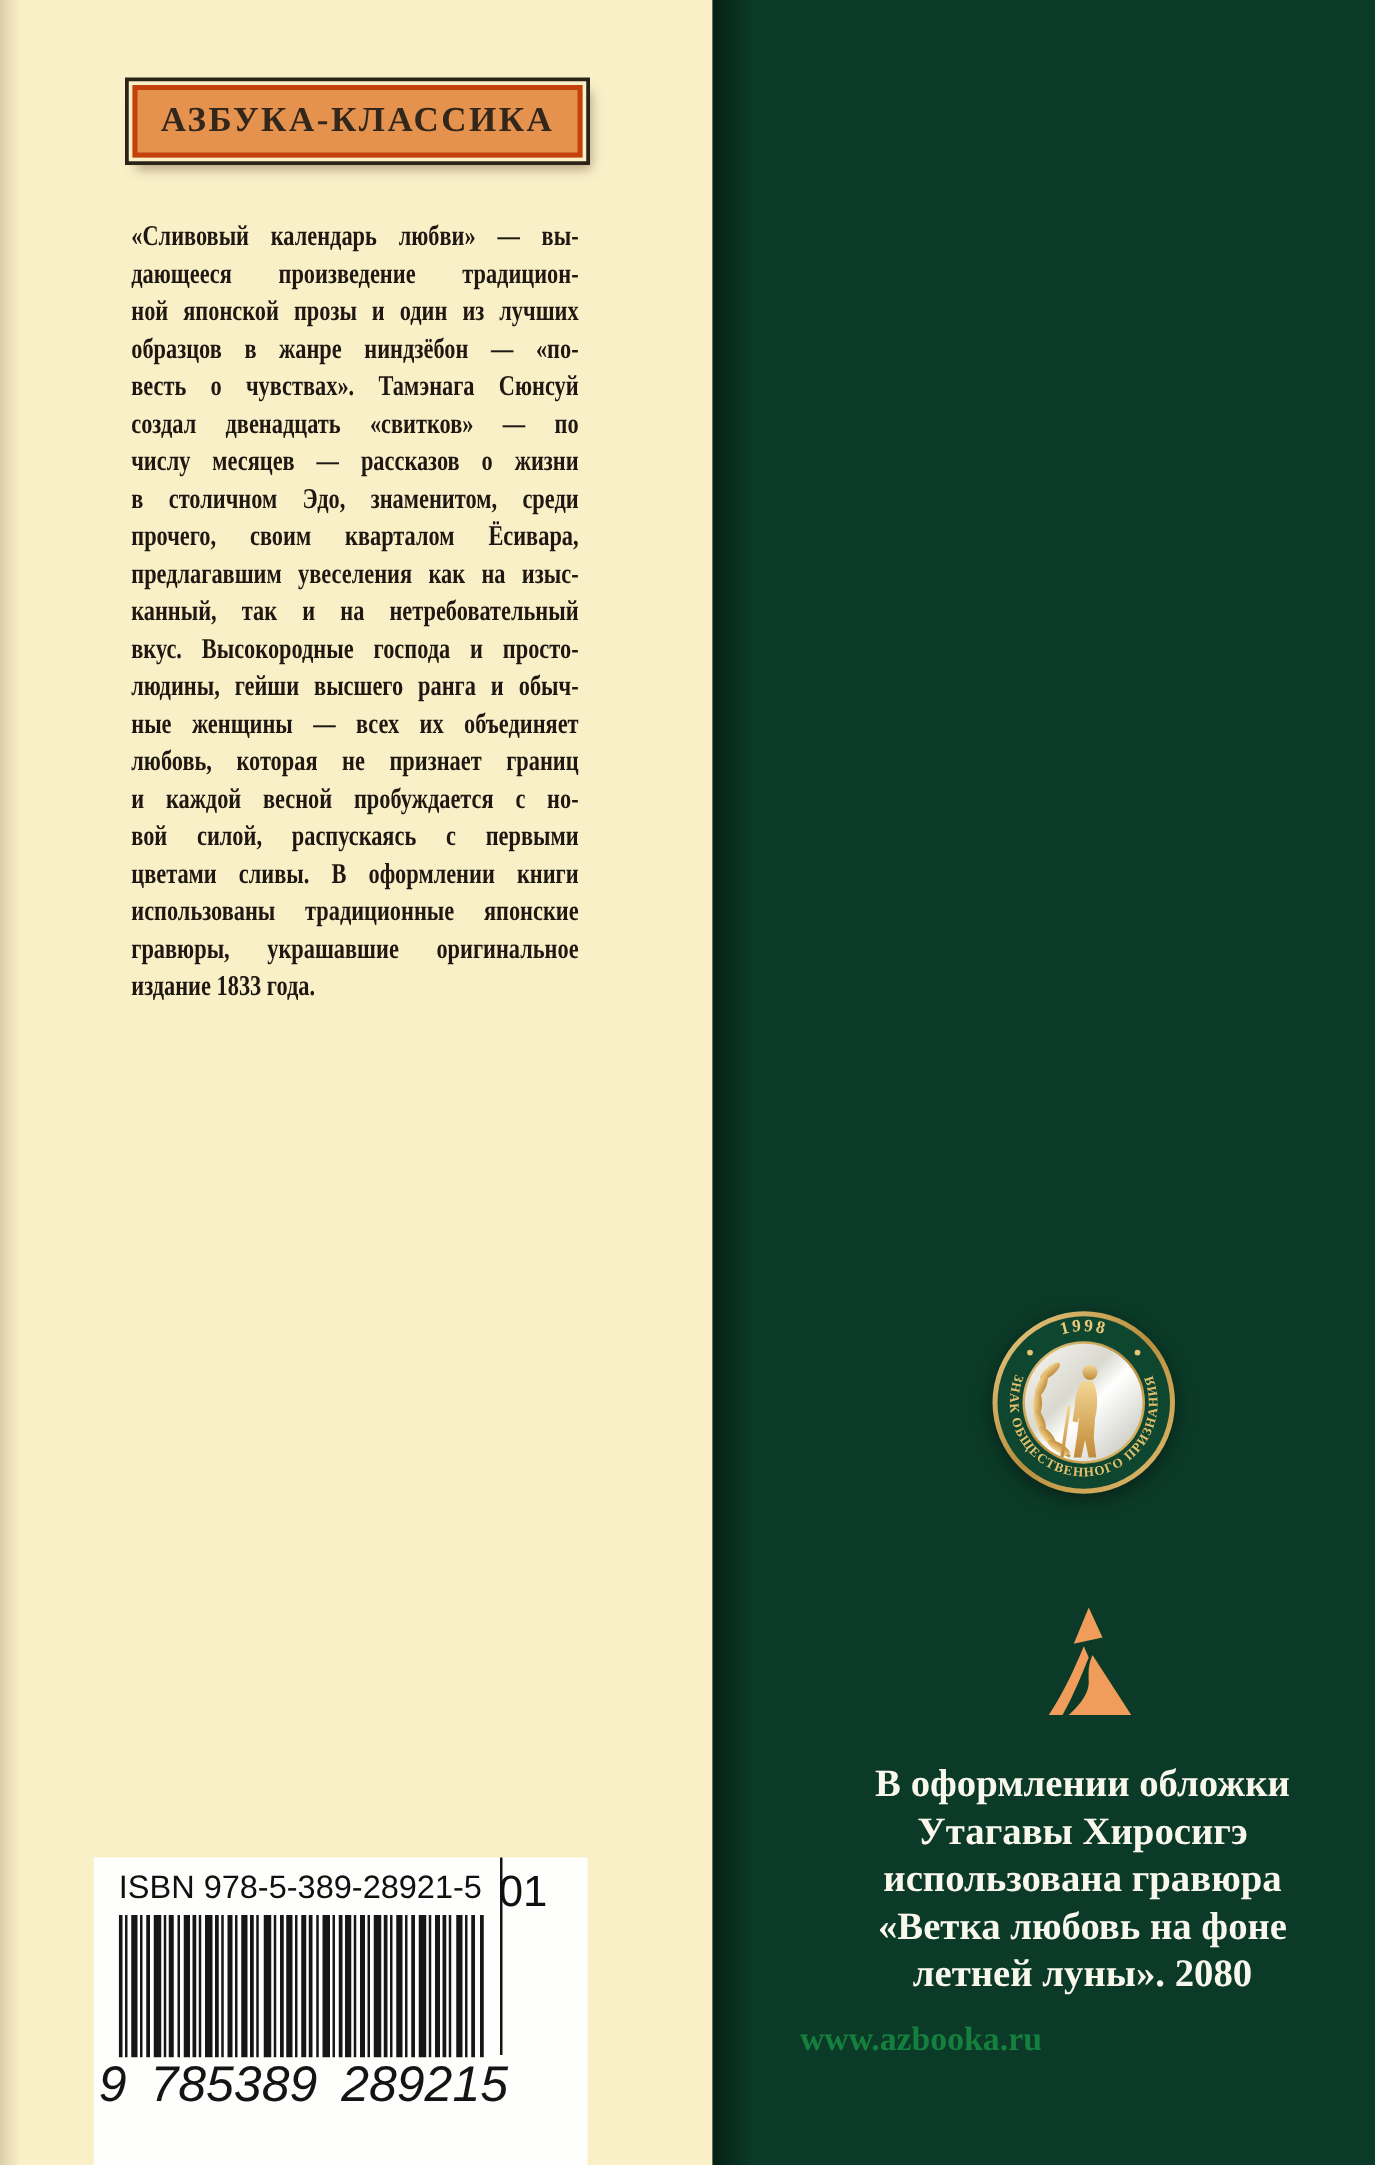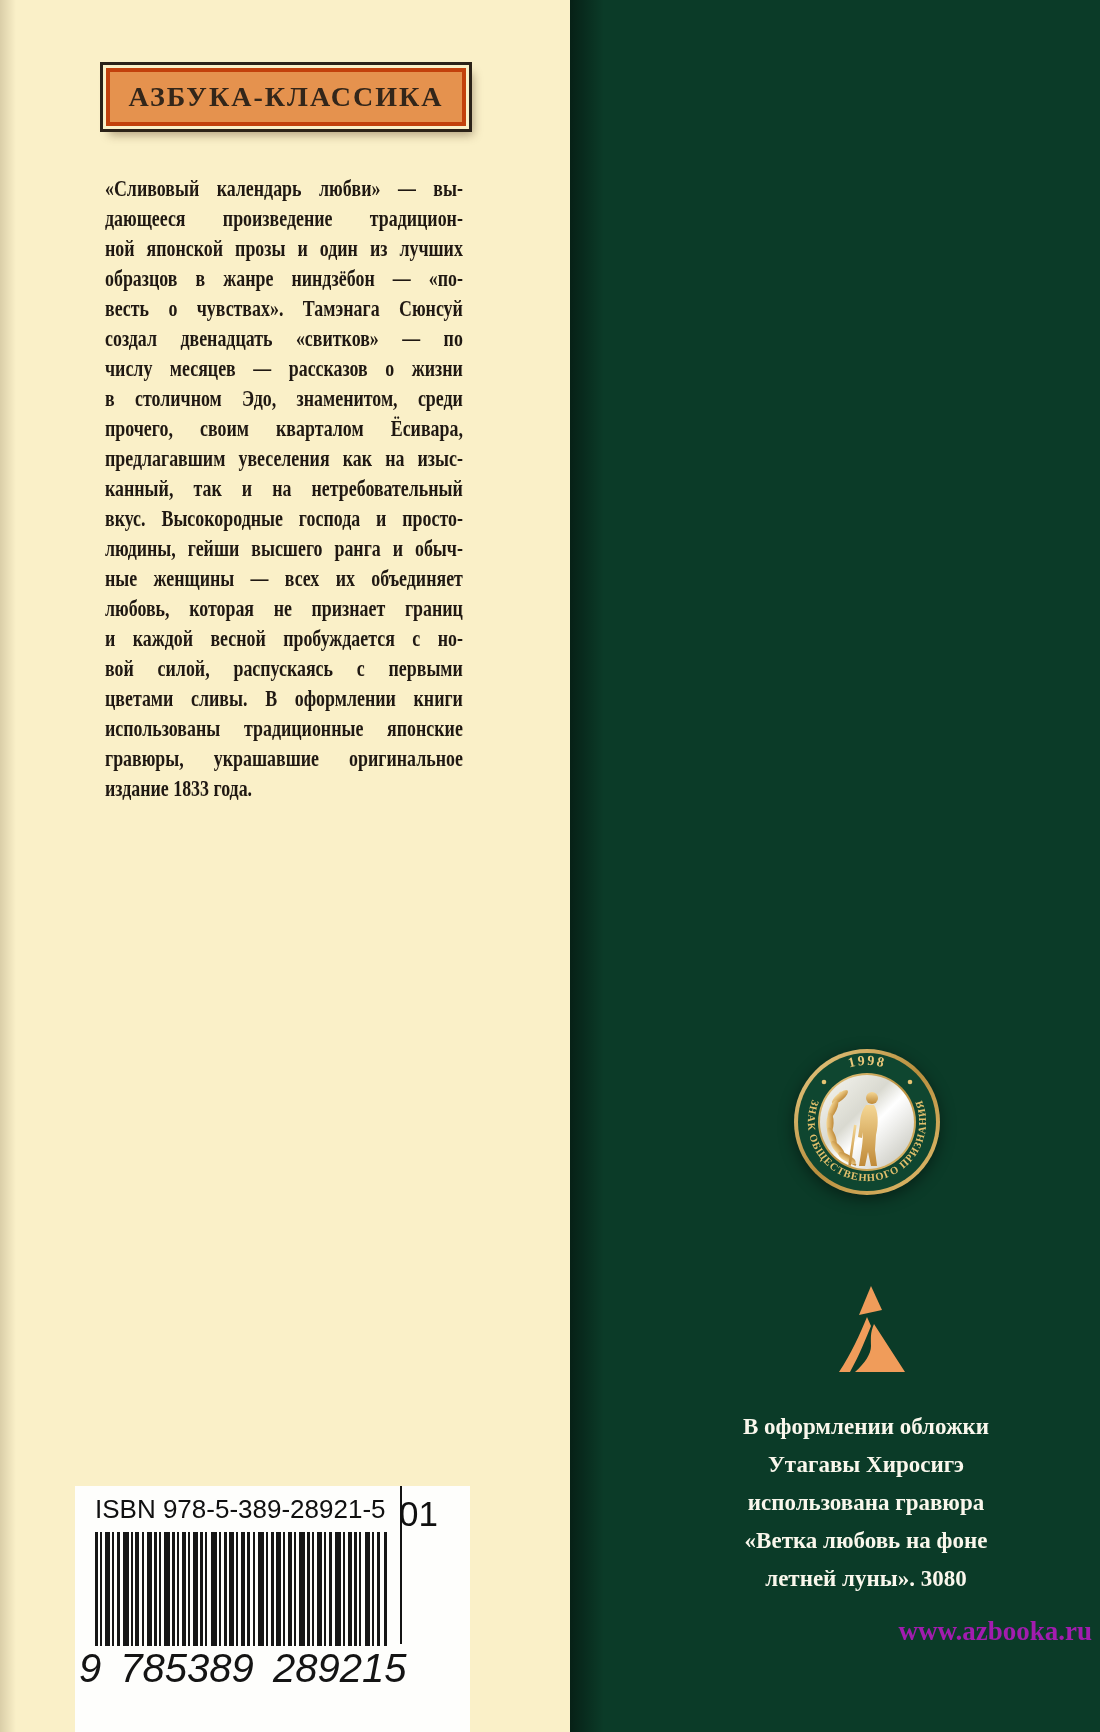--- a/index.html
+++ b/index.html
@@ -47,25 +47,25 @@
   .medallion {
     position:absolute; left:792px; top:1047px; width:150px; height:150px;
     filter:drop-shadow(0 4px 8px rgba(0,0,0,0.45));
   }
   
   .pub-logo { position:absolute; left:833px; top:1286px; width:72px; height:86px; }
   
   .credit {
     position:absolute; left:640px; top:1408px; width:452px;
     text-align:center; color:#FAF7EC;
-    font-weight:bold; font-size:23px; line-height:38px;
+    font-weight:bold; font-size:31px; line-height:38px;
   }
   .website {
     position:absolute; left:640px; top:1616px; width:452px;
-    text-align:right; color:#a21caf; font-weight:bold; font-size:27px;
+    text-align:left; color:#15803d; font-weight:bold; font-size:27px;
   }
   
   .barcode-box {
     position:absolute; left:75px; top:1486px; width:395px; height:278px;
     background:#FEFEFC; color:#101010;
     font-family:"Liberation Sans", sans-serif;
   }
   .isbn {
     position:absolute; left:20px; top:8px; font-size:26px; letter-spacing:0px;
     white-space:nowrap;
@@ -183,21 +183,21 @@
         <path d="M 41,38 L 72,86 L 22,86 C 32,77 38,68 38,60 C 38,53 37,47 41,38 Z"></path>
       </g>
     </svg>
   </div>
 
   <div class="credit">
     <div>В оформлении обложки</div>
     <div>Утагавы Хиросигэ</div>
     <div>использована гравюра</div>
     <div>«Ветка любовь на фоне</div>
-    <div>летней луны». 3080</div>
+    <div>летней луны». 2080</div>
   </div>
 
   <div class="website">www.azbooka.ru</div>
 
   <div class="barcode-box">
     <div class="isbn">ISBN 978-5-389-28921-5</div>
     <div class="bc-divider"></div>
     <div class="addon">01</div>
     <div class="bc-bars">
       <svg width="295" height="114" viewBox="0 0 295 114">

